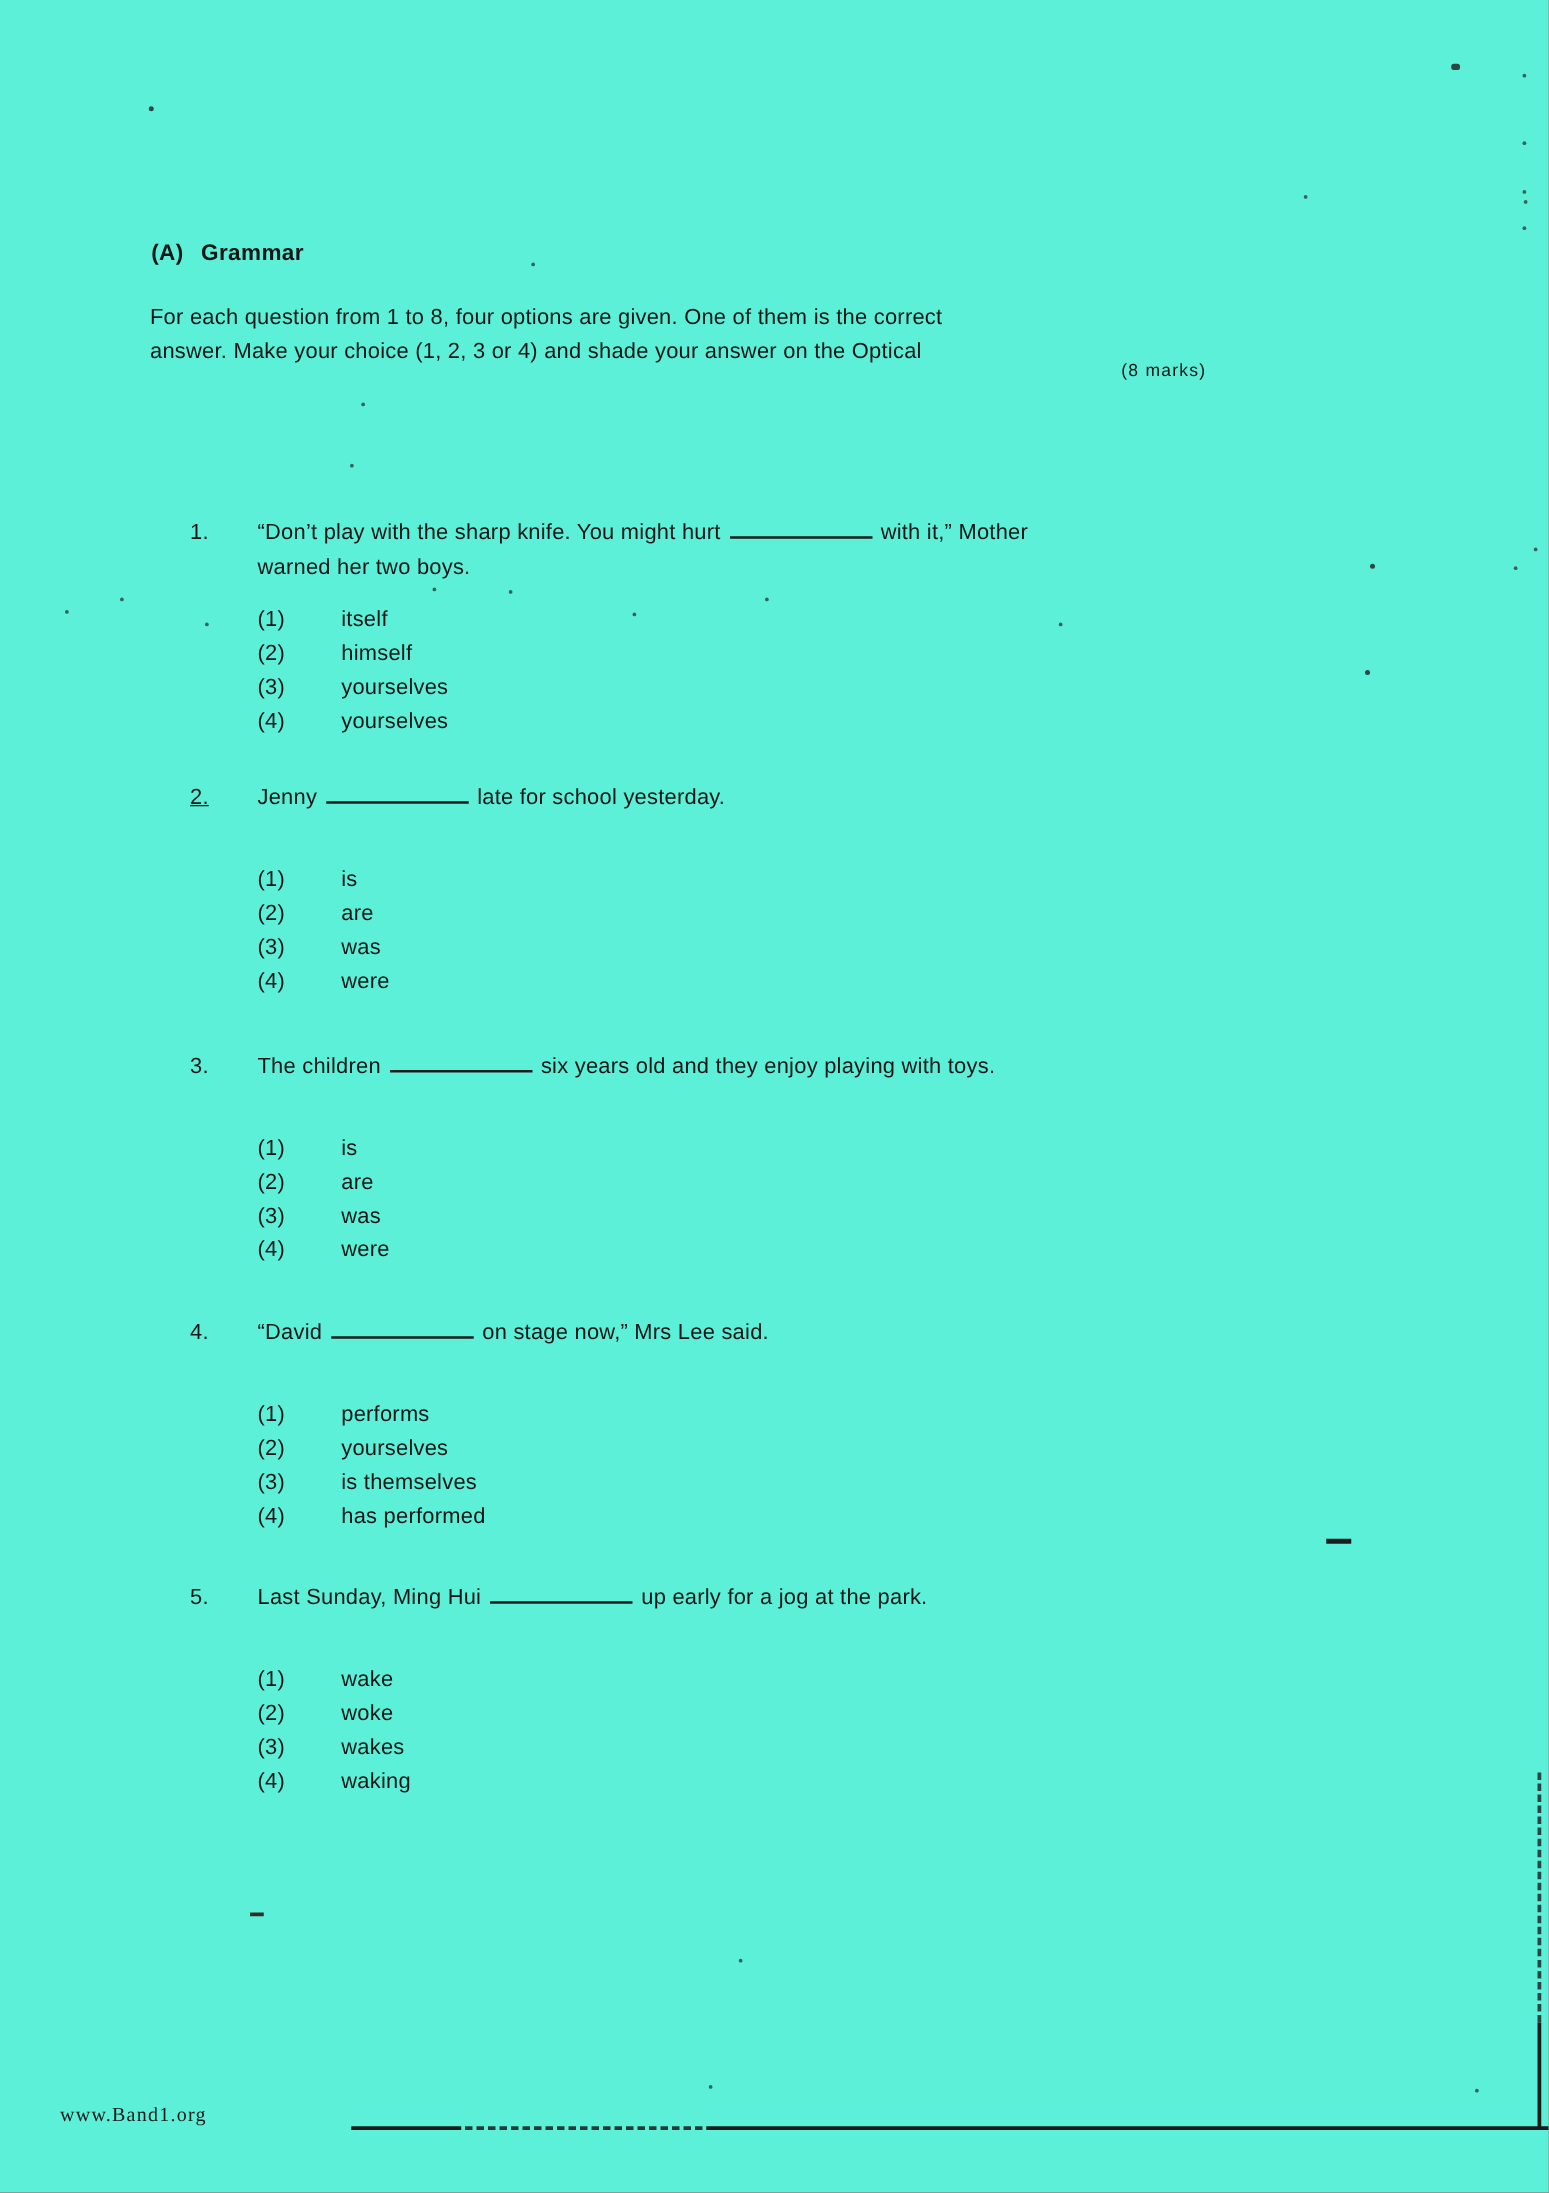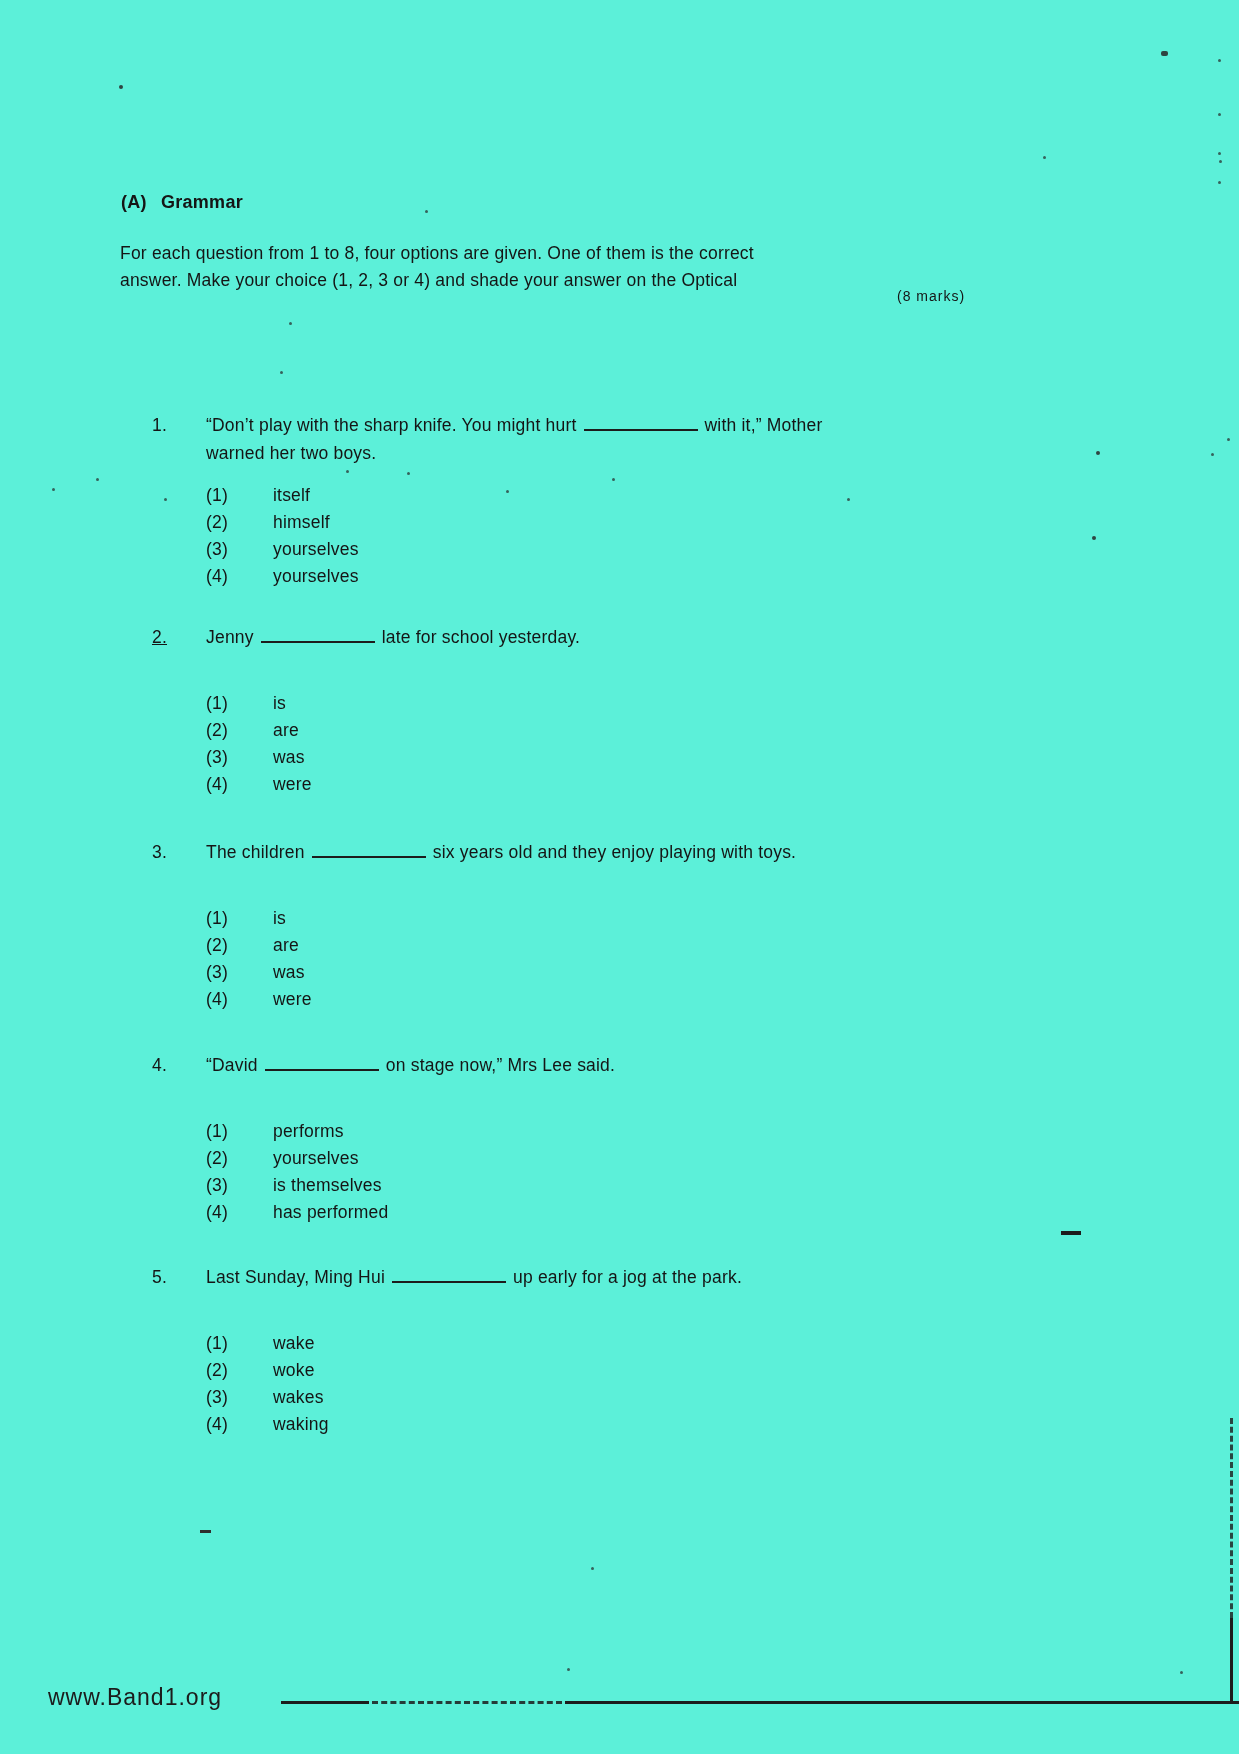--- a/index.html
+++ b/index.html
@@ -40,22 +40,22 @@
     margin:0 7px;vertical-align:baseline;
   }
   .q-line2{margin-left:54px;margin-top:2px;}
   .options{margin-left:54px;margin-top:40px;}
   .q1 .options{margin-top:16px;}
   .option{display:flex;align-items:baseline;height:27px;}
   .opt-num{flex:none;width:67px;}
   
   .footer-site{
     position:absolute;left:48px;top:1684px;
-    font-family:Liberation Sans, sans-serif;
-    font-size:23px;color:#222;letter-spacing:1px;
+    font-family:Liberation Serif, serif;
+    font-size:16px;color:#222;letter-spacing:1px;
   }
   .footer-line-solid1{position:absolute;left:281px;top:1701px;width:88px;height:3px;background:#222;}
   .footer-line-dashes{position:absolute;left:372px;top:1701px;width:190px;height:0;border-top:3px dashed #222;opacity:.85;}
   .footer-line-solid2{position:absolute;left:565px;top:1701px;width:674px;height:3px;background:#222;}
   .right-vline-dashed{position:absolute;left:1230px;top:1418px;height:200px;width:0;border-left:3px dashed #222;opacity:.8;}
   .right-vline-solid{position:absolute;left:1230px;top:1618px;width:3px;height:86px;background:#222;}
   
   .margin-dash{position:absolute;left:1061px;top:1231px;width:20px;height:4px;background:#222;}
   .small-dash{position:absolute;left:200px;top:1530px;width:11px;height:3px;background:#333;}
   .speck{position:absolute;width:4px;height:4px;background:#2b2b2b;border-radius:50%;opacity:.85;}

